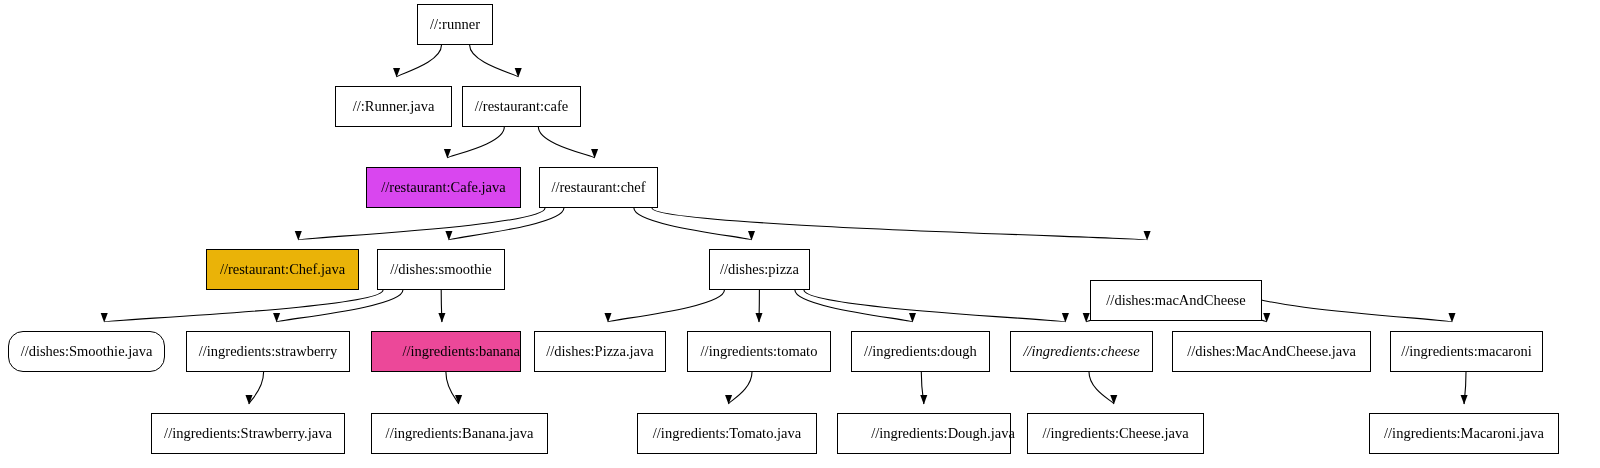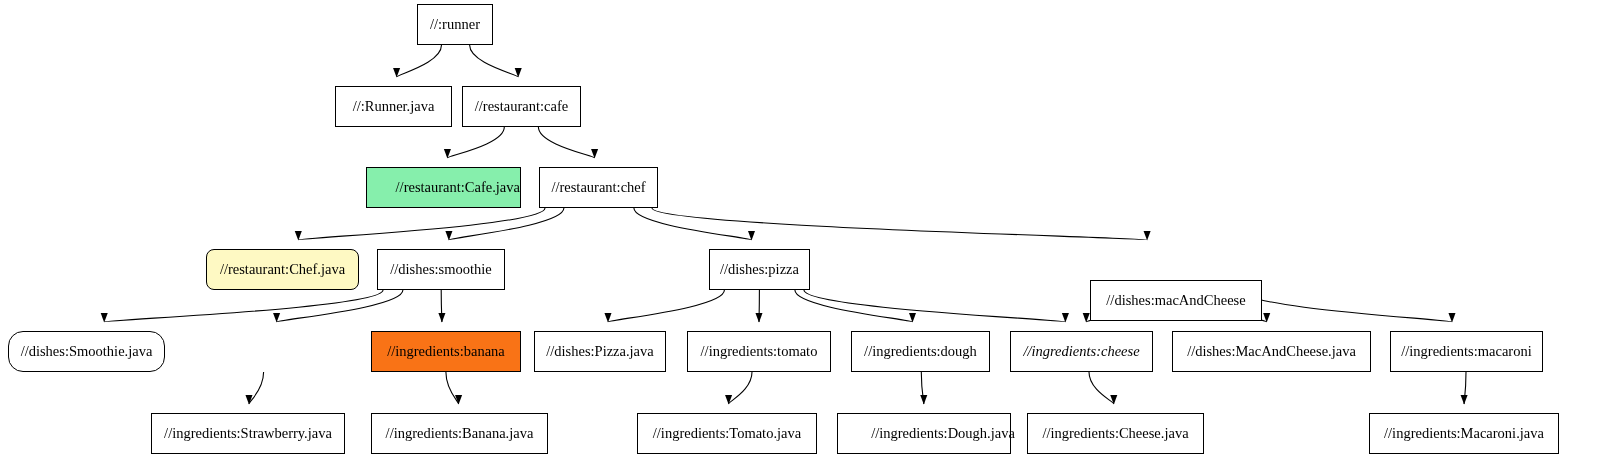--- a/index.html
+++ b/index.html
@@ -88,42 +88,45 @@
   <div id="node-layer">
       <div class="node" style="left: 417px; top: 4px; width: 76px; height: 41px; border-color: rgb(0, 0, 0); background: rgb(255, 255, 255);">
         <span class="node-label">//:runner</span>
       </div>
       <div class="node" style="left: 335px; top: 86px; width: 117px; height: 41px; border-color: rgb(0, 0, 0); background: rgb(255, 255, 255);">
         <span class="node-label">//:Runner.java</span>
       </div>
       <div class="node" style="left: 462px; top: 86px; width: 119px; height: 41px; border-color: rgb(0, 0, 0); background: rgb(255, 255, 255);">
         <span class="node-label">//restaurant:cafe</span>
       </div>
-      <div class="node" style="left: 366px; top: 167px; width: 155px; height: 41px; border-color: rgb(0, 0, 0); background: #86efac; justify-content: flex-end;">
+      <div class="node" style="left: 366px; top: 167px; width: 155px; height: 41px; border-color: rgb(0, 0, 0); background: #d946ef;">
         <span class="node-label">//restaurant:Cafe.java</span>
       </div>
       <div class="node" style="left: 539px; top: 167px; width: 119px; height: 41px; border-color: rgb(0, 0, 0); background: rgb(255, 255, 255);">
         <span class="node-label">//restaurant:chef</span>
       </div>
-      <div class="node" style="left: 206px; top: 249px; width: 153px; height: 41px; border-color: rgb(0, 0, 0); background: #fef9c3; border-radius: 8px;">
+      <div class="node" style="left: 206px; top: 249px; width: 153px; height: 41px; border-color: rgb(0, 0, 0); background: #eab308;">
         <span class="node-label">//restaurant:Chef.java</span>
       </div>
       <div class="node" style="left: 377px; top: 249px; width: 128px; height: 41px; border-color: rgb(0, 0, 0); background: rgb(255, 255, 255);">
         <span class="node-label">//dishes:smoothie</span>
       </div>
       <div class="node" style="left: 709px; top: 249px; width: 101px; height: 41px; border-color: rgb(0, 0, 0); background: rgb(255, 255, 255);">
         <span class="node-label">//dishes:pizza</span>
       </div>
       <div class="node" style="left: 1090px; top: 249px; width: 172px; height: 41px; border-color: rgb(0, 0, 0); background: rgb(255, 255, 255); margin-top: 31px;">
         <span class="node-label">//dishes:macAndCheese</span>
       </div>
       <div class="node" style="left: 8px; top: 331px; width: 157px; height: 41px; border-color: rgb(0, 0, 0); background: rgb(255, 255, 255); border-radius: 15px;">
         <span class="node-label">//dishes:Smoothie.java</span>
       </div>
-      <div class="node" style="left: 371px; top: 331px; width: 150px; height: 41px; border-color: rgb(0, 0, 0); background: #f97316;">
+      <div class="node" style="left: 186px; top: 331px; width: 164px; height: 41px; border-color: rgb(0, 0, 0); background: rgb(255, 255, 255);">
+        <span class="node-label">//ingredients:strawberry</span>
+      </div>
+      <div class="node" style="left: 371px; top: 331px; width: 150px; height: 41px; border-color: rgb(0, 0, 0); background: #ec4899; justify-content: flex-end;">
         <span class="node-label">//ingredients:banana</span>
       </div>
       <div class="node" style="left: 534px; top: 331px; width: 132px; height: 41px; border-color: rgb(0, 0, 0); background: rgb(255, 255, 255);">
         <span class="node-label">//dishes:Pizza.java</span>
       </div>
       <div class="node" style="left: 687px; top: 331px; width: 144px; height: 41px; border-color: rgb(0, 0, 0); background: rgb(255, 255, 255);">
         <span class="node-label">//ingredients:tomato</span>
       </div>
       <div class="node" style="left: 851px; top: 331px; width: 139px; height: 41px; border-color: rgb(0, 0, 0); background: rgb(255, 255, 255);">
         <span class="node-label">//ingredients:dough</span>

